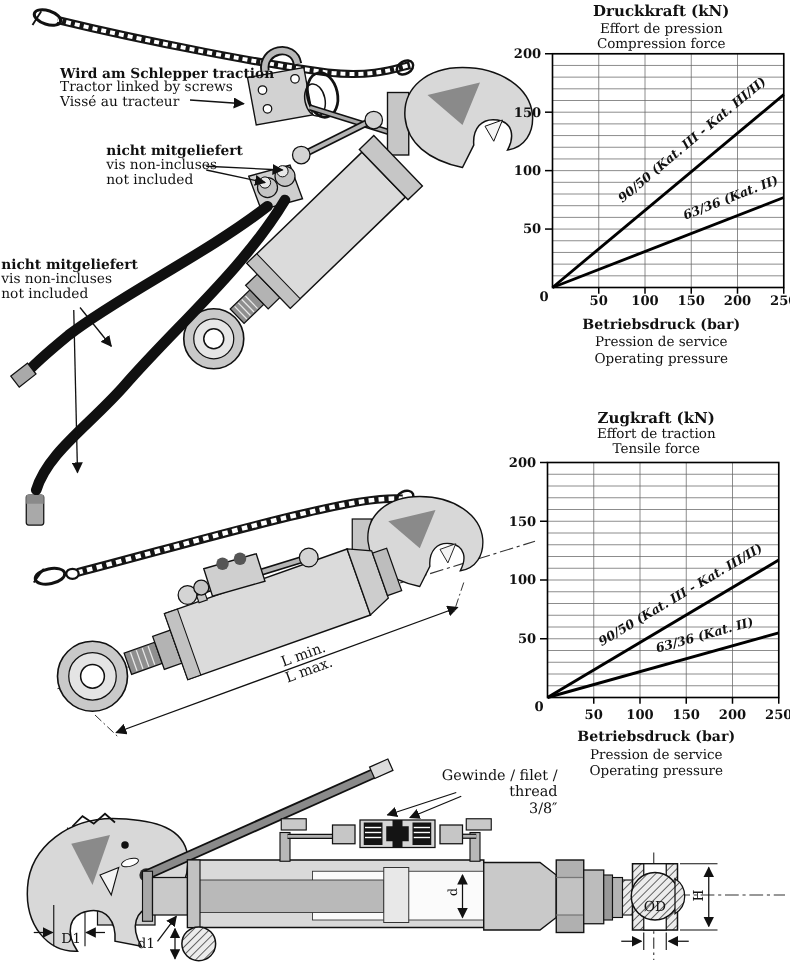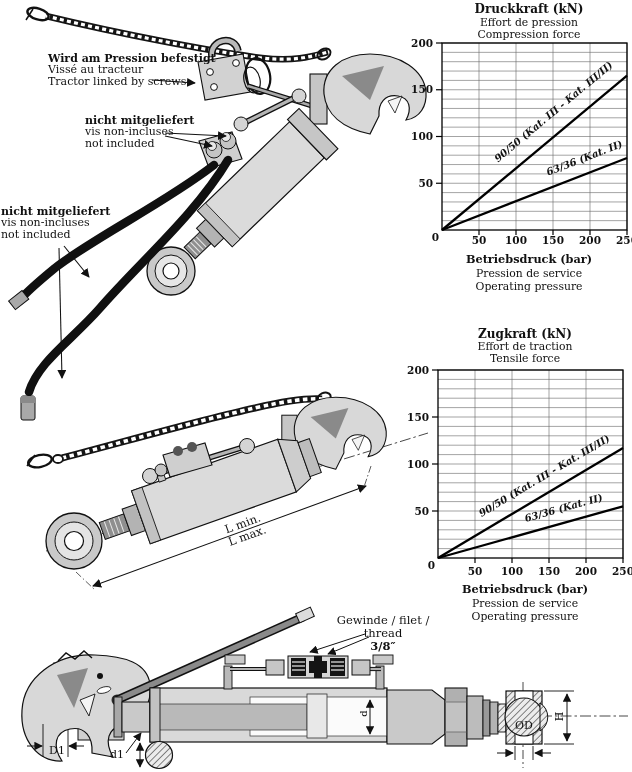--- a/index.html
+++ b/index.html
@@ -7,23 +7,23 @@
         font-family:"DejaVu Serif","Liberation Serif",serif;color:#111;}
   .abs{position:absolute;}
   svg{display:block;}
   .ann{position:absolute;font-size:11px;line-height:11.4px;white-space:nowrap;}
   .ann .b{font-weight:bold;}
   .dim{position:absolute;font-size:11px;white-space:nowrap;}
   .ctr{text-align:center;}
   .rot90{transform:rotate(-90deg);transform-origin:center center;}
   #lminmax{position:absolute;left:185px;top:517px;width:120px;text-align:center;
            font-size:11.5px;line-height:13px;transform:rotate(-20deg);}
-  #gewinde{position:absolute;left:320px;top:614px;width:126px;text-align:center;
+  #gewinde{position:absolute;left:320px;top:614px;width:126px;text-align:right;
            font-size:11.5px;line-height:13px;}
-  #gewinde .sz{font-weight:bold;}
+  #gewinde .sz{font-weight:normal;}
   .chartbox{position:absolute;width:212px;height:306px;}
   .chartbox svg{overflow:visible;}
 </style>
 </head>
 <body>
 
 <div class="page">
 
 <svg class="abs" style="left:0;top:0" width="632" height="772" viewBox="0 0 632 772">
   <defs>
@@ -234,23 +234,23 @@
       <line x1="533" y1="746" x2="533" y2="760" stroke-width="0.9"></line>
       <line x1="497" y1="753" x2="513" y2="753" stroke-width="1" marker-end="url(#arr)"></line>
       <line x1="551" y1="753" x2="535" y2="753" stroke-width="1" marker-end="url(#arr)"></line>
       <line x1="365" y1="634" x2="310" y2="652" stroke-width="1" marker-end="url(#arr)"></line>
       <line x1="369" y1="637" x2="328" y2="654" stroke-width="1" marker-end="url(#arr)"></line>
     </g>
   </g>
 </svg>
 
 <div class="ann" style="left:48px;top:53px">
-  <div class="b">Wird am Pression befestigt</div>
+  <div class="b">Wird am Schlepper traction</div>
+  <div>Tractor linked by screws</div>
   <div>Vissé au tracteur</div>
-  <div>Tractor linked by screws</div>
 </div>
 
 <div class="ann" style="left:85px;top:115px">
   <div class="b">nicht mitgeliefert</div>
   <div>vis non-incluses</div>
   <div>not included</div>
 </div>
 
 <div class="ann" style="left:1px;top:206px">
   <div class="b">nicht mitgeliefert</div>

